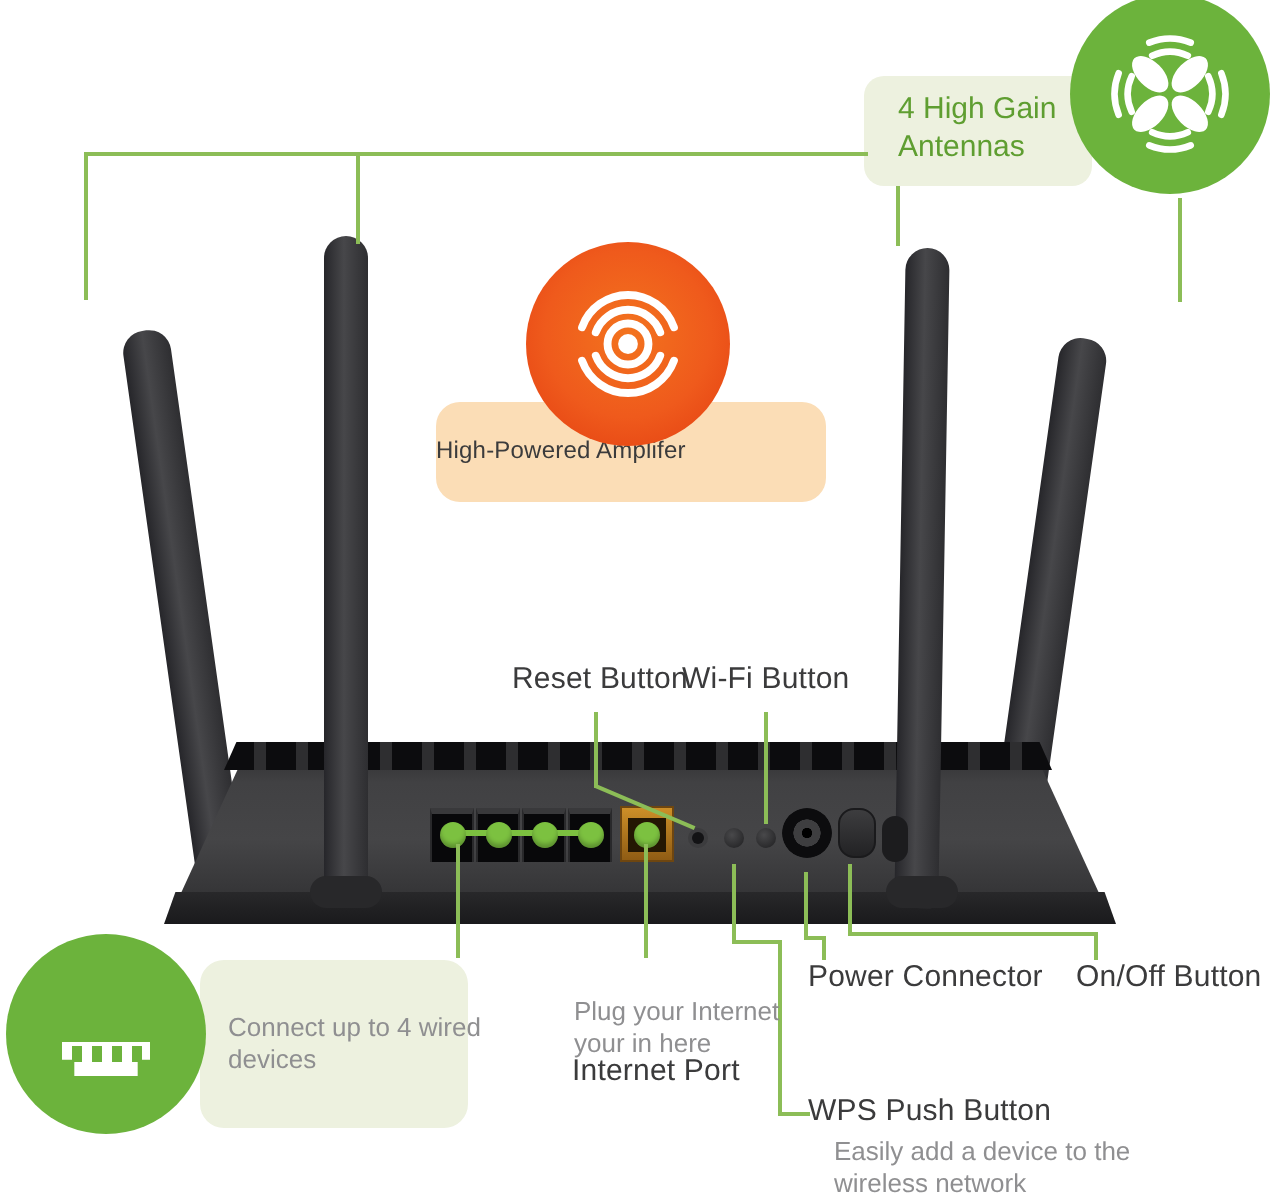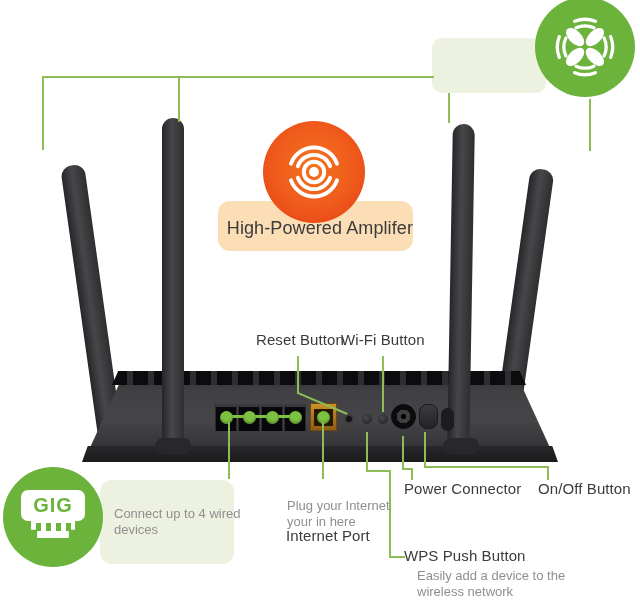--- a/index.html
+++ b/index.html
@@ -89,20 +89,24 @@
   <div class="ln" style="left:389px;top:470px;width:2px;height:88px;"></div>
   <div class="ln" style="left:389px;top:556px;width:16px;height:2px;"></div>
   <div class="ln" style="left:402px;top:436px;width:2px;height:34px;"></div>
   <div class="ln" style="left:402px;top:468px;width:11px;height:2px;"></div>
   <div class="ln" style="left:411px;top:468px;width:2px;height:12px;"></div>
   <div class="ln" style="left:424px;top:432px;width:2px;height:36px;"></div>
   <div class="ln" style="left:424px;top:466px;width:125px;height:2px;"></div>
   <div class="ln" style="left:547px;top:466px;width:2px;height:14px;"></div>
 
   <div class="card" style="left:432px;top:38px;width:114px;height:55px;border-radius:10px;"></div>
+  <div style="left:449px;top:45px;z-index:6;color:var(--text-green);font-size:15px;line-height:19px;white-space:nowrap;">
+    <span style="position:static;display:block;">4 High Gain</span>
+    <span style="position:static;display:block;">Antennas</span>
+  </div>
   <div class="circle" style="left:535px;top:-3px;width:100px;height:100px;">
     <svg style="left:17px;top:17px;" width="66" height="66" viewBox="0 0 100 100">
       <g fill="#fff">
         <ellipse cx="35" cy="35" rx="9.5" ry="17" transform="rotate(-45 35 35)"></ellipse>
         <ellipse cx="65" cy="35" rx="9.5" ry="17" transform="rotate(45 65 35)"></ellipse>
         <ellipse cx="35" cy="65" rx="9.5" ry="17" transform="rotate(45 35 65)"></ellipse>
         <ellipse cx="65" cy="65" rx="9.5" ry="17" transform="rotate(-45 65 65)"></ellipse>
       </g>
       <g fill="none" stroke="#fff" stroke-width="5" stroke-linecap="round">
         <path d="M36.5 21 A32 32 0 0 1 63.5 21"></path>
@@ -111,21 +115,21 @@
           <path d="M88.9 34.3 A42 42 0 0 1 88.9 65.7"></path>
         <path d="M63.5 79 A32 32 0 0 1 36.5 79"></path>
           <path d="M65.7 88.9 A42 42 0 0 1 34.3 88.9"></path>
         <path d="M21 63.5 A32 32 0 0 1 21 36.5"></path>
           <path d="M11.1 65.7 A42 42 0 0 1 11.1 34.3"></path>
       </g>
     </svg>
   </div>
 
   <div style="left:218px;top:201px;width:195px;height:50px;border-radius:12px;background:var(--peach-card-bg);z-index:4;"></div>
-  <div class="t" style="left:0;top:218px;width:631px;text-align:right;left:218px;width:195px;font-size:18px;">High-Powered Amplifer</div>
+  <div class="t" style="left:0;top:218px;width:631px;text-align:left;left:218px;width:195px;font-size:12px;">High-Powered Amplifer</div>
   <div class="circle" style="left:263px;top:121px;width:102px;height:102px;
               background:radial-gradient(circle at 50% 45%,var(--amp-orange) 0%,#ef5a1c 55%,var(--amp-red) 100%);">
     <svg style="left:18px;top:18px;" width="66" height="66" viewBox="0 0 100 100">
       <circle cx="50" cy="50" r="7.5" fill="#fff"></circle>
       <circle cx="50" cy="50" r="15.5" fill="none" stroke="#fff" stroke-width="6"></circle>
       <g fill="none" stroke="#fff" stroke-width="6" stroke-linecap="round">
         <path d="M25.6 41.1 A26 26 0 0 1 74.4 41.1"></path>
         <path d="M74.4 58.9 A26 26 0 0 1 25.6 58.9"></path>
         <path d="M15.2 37.3 A37 37 0 0 1 84.8 37.3"></path>
         <path d="M84.8 62.7 A37 37 0 0 1 15.2 62.7"></path>
@@ -136,23 +140,20 @@
   <div class="t" style="left:256px;top:331px;">Reset Button</div>
   <div class="t" style="left:341px;top:331px;">Wi-Fi Button</div>
 
   <div class="card" style="left:100px;top:480px;width:134px;height:84px;"></div>
   <div class="d" style="left:114px;top:506px;">
     <span style="position:static;display:block;text-align:right;">Connect up to 4 wired</span>
     <span style="position:static;display:block;">devices</span>
   </div>
   <div class="circle" style="left:3px;top:467px;width:100px;height:100px;">
     <div style="left:0;top:0;width:100px;height:100px;">
-      <div style="left:18px;top:23px;width:64px;height:31px;background:#fff;border-radius:7px;
-                  text-align:center;line-height:31px;font-size:20px;font-weight:bold;letter-spacing:1px;
-                  color:var(--accent-green);">GIG</div>
       <div style="left:28px;top:54px;width:44px;height:17px;background:#fff;
                   clip-path:polygon(0 0,100% 0,100% 52%,86% 52%,86% 100%,14% 100%,14% 52%,0 52%);"></div>
       <div style="left:33px;top:56px;width:5px;height:8px;background:var(--accent-green);"></div>
       <div style="left:43px;top:56px;width:5px;height:8px;background:var(--accent-green);"></div>
       <div style="left:53px;top:56px;width:5px;height:8px;background:var(--accent-green);"></div>
       <div style="left:63px;top:56px;width:5px;height:8px;background:var(--accent-green);"></div>
     </div>
   </div>
 
   <div class="t" style="left:286px;top:479px;margin-top:48px;">Internet Port</div>

